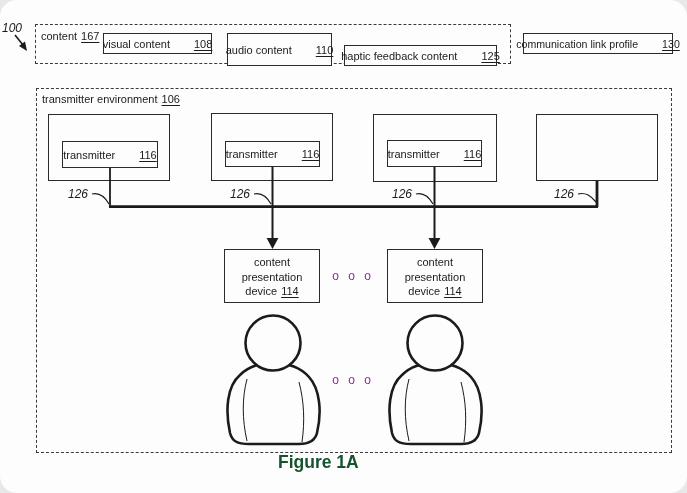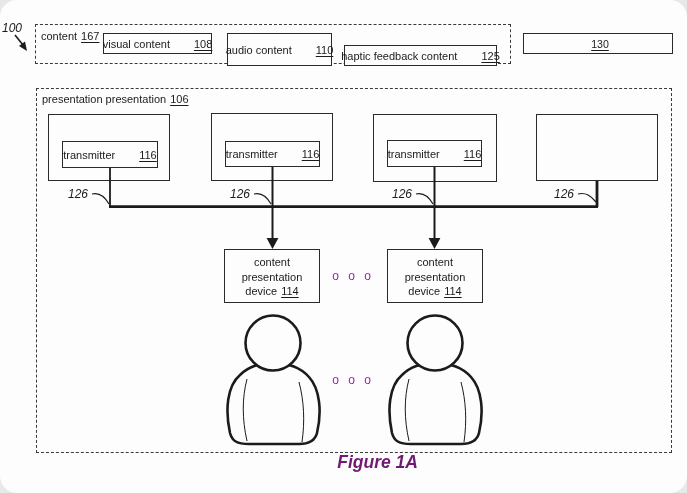--- a/index.html
+++ b/index.html
@@ -59,25 +59,24 @@
     position:absolute;
     font-size:12px;
     letter-spacing:3px;
     color:#a21caf;
     text-align:center;
     width:60px;
   }
   #fig-caption{
     position:absolute;
     left:278px;top:452px;width:140px;
-    text-align:right;
+    text-align:left;
     font-size:17.5px;
     font-weight:bold;
-    font-style:italic;
-    color:#701a75;
+    color:#14532d;
   }
   #ref-100{
     position:absolute;
     left:2px;top:21px;
     font-size:12px;font-style:italic;color:#1b1b1b;
   }
   svg{display:block;}
   #overlay{
     position:absolute;left:0;top:0;
     pointer-events:none;
@@ -105,25 +104,26 @@
       <span>audio content</span>
       <span class="ref">110</span>
     </div>
 
   <div class="solid-box centered lbl box-layer" style="left:344px;top:33px;width:153px;height:21px;margin-top:12px;">
       <span>haptic feedback content</span>
       <span class="ref">125</span>
     </div>
 
   <div class="solid-box centered box-layer" style="left:523px;top:33px;width:150px;height:21px;font-size:10.6px;white-space:nowrap;">
+      <span>communication link profile</span>
       <span class="ref">130</span>
     </div>
 
   <div class="dashed-box box-layer" style="left:36px;top:88px;width:634px;height:363px;"></div>
-  <span class="lbl" style="left:42px;top:93px;"><span>presentation presentation</span><span class="ref">106</span></span>
+  <span class="lbl" style="left:42px;top:93px;"><span>transmitter environment</span><span class="ref">106</span></span>
 
   <div class="solid-box box-layer" style="left:48px;top:114px;width:122px;height:67px;"></div>
   <span class="lbl" style="left:56px;top:120px;"><span>access point</span><span class="ref">118</span></span>
   <div class="solid-box centered lbl box-layer" style="left:62px;top:141px;width:96px;height:27px;">
       <span>transmitter</span>
       <span class="ref">116</span>
     </div>
 
   <div class="solid-box box-layer" style="left:211px;top:113px;width:122px;height:68px;"></div>
   <span class="lbl" style="left:219px;top:119px;"><span>router</span><span class="ref">120</span></span>

